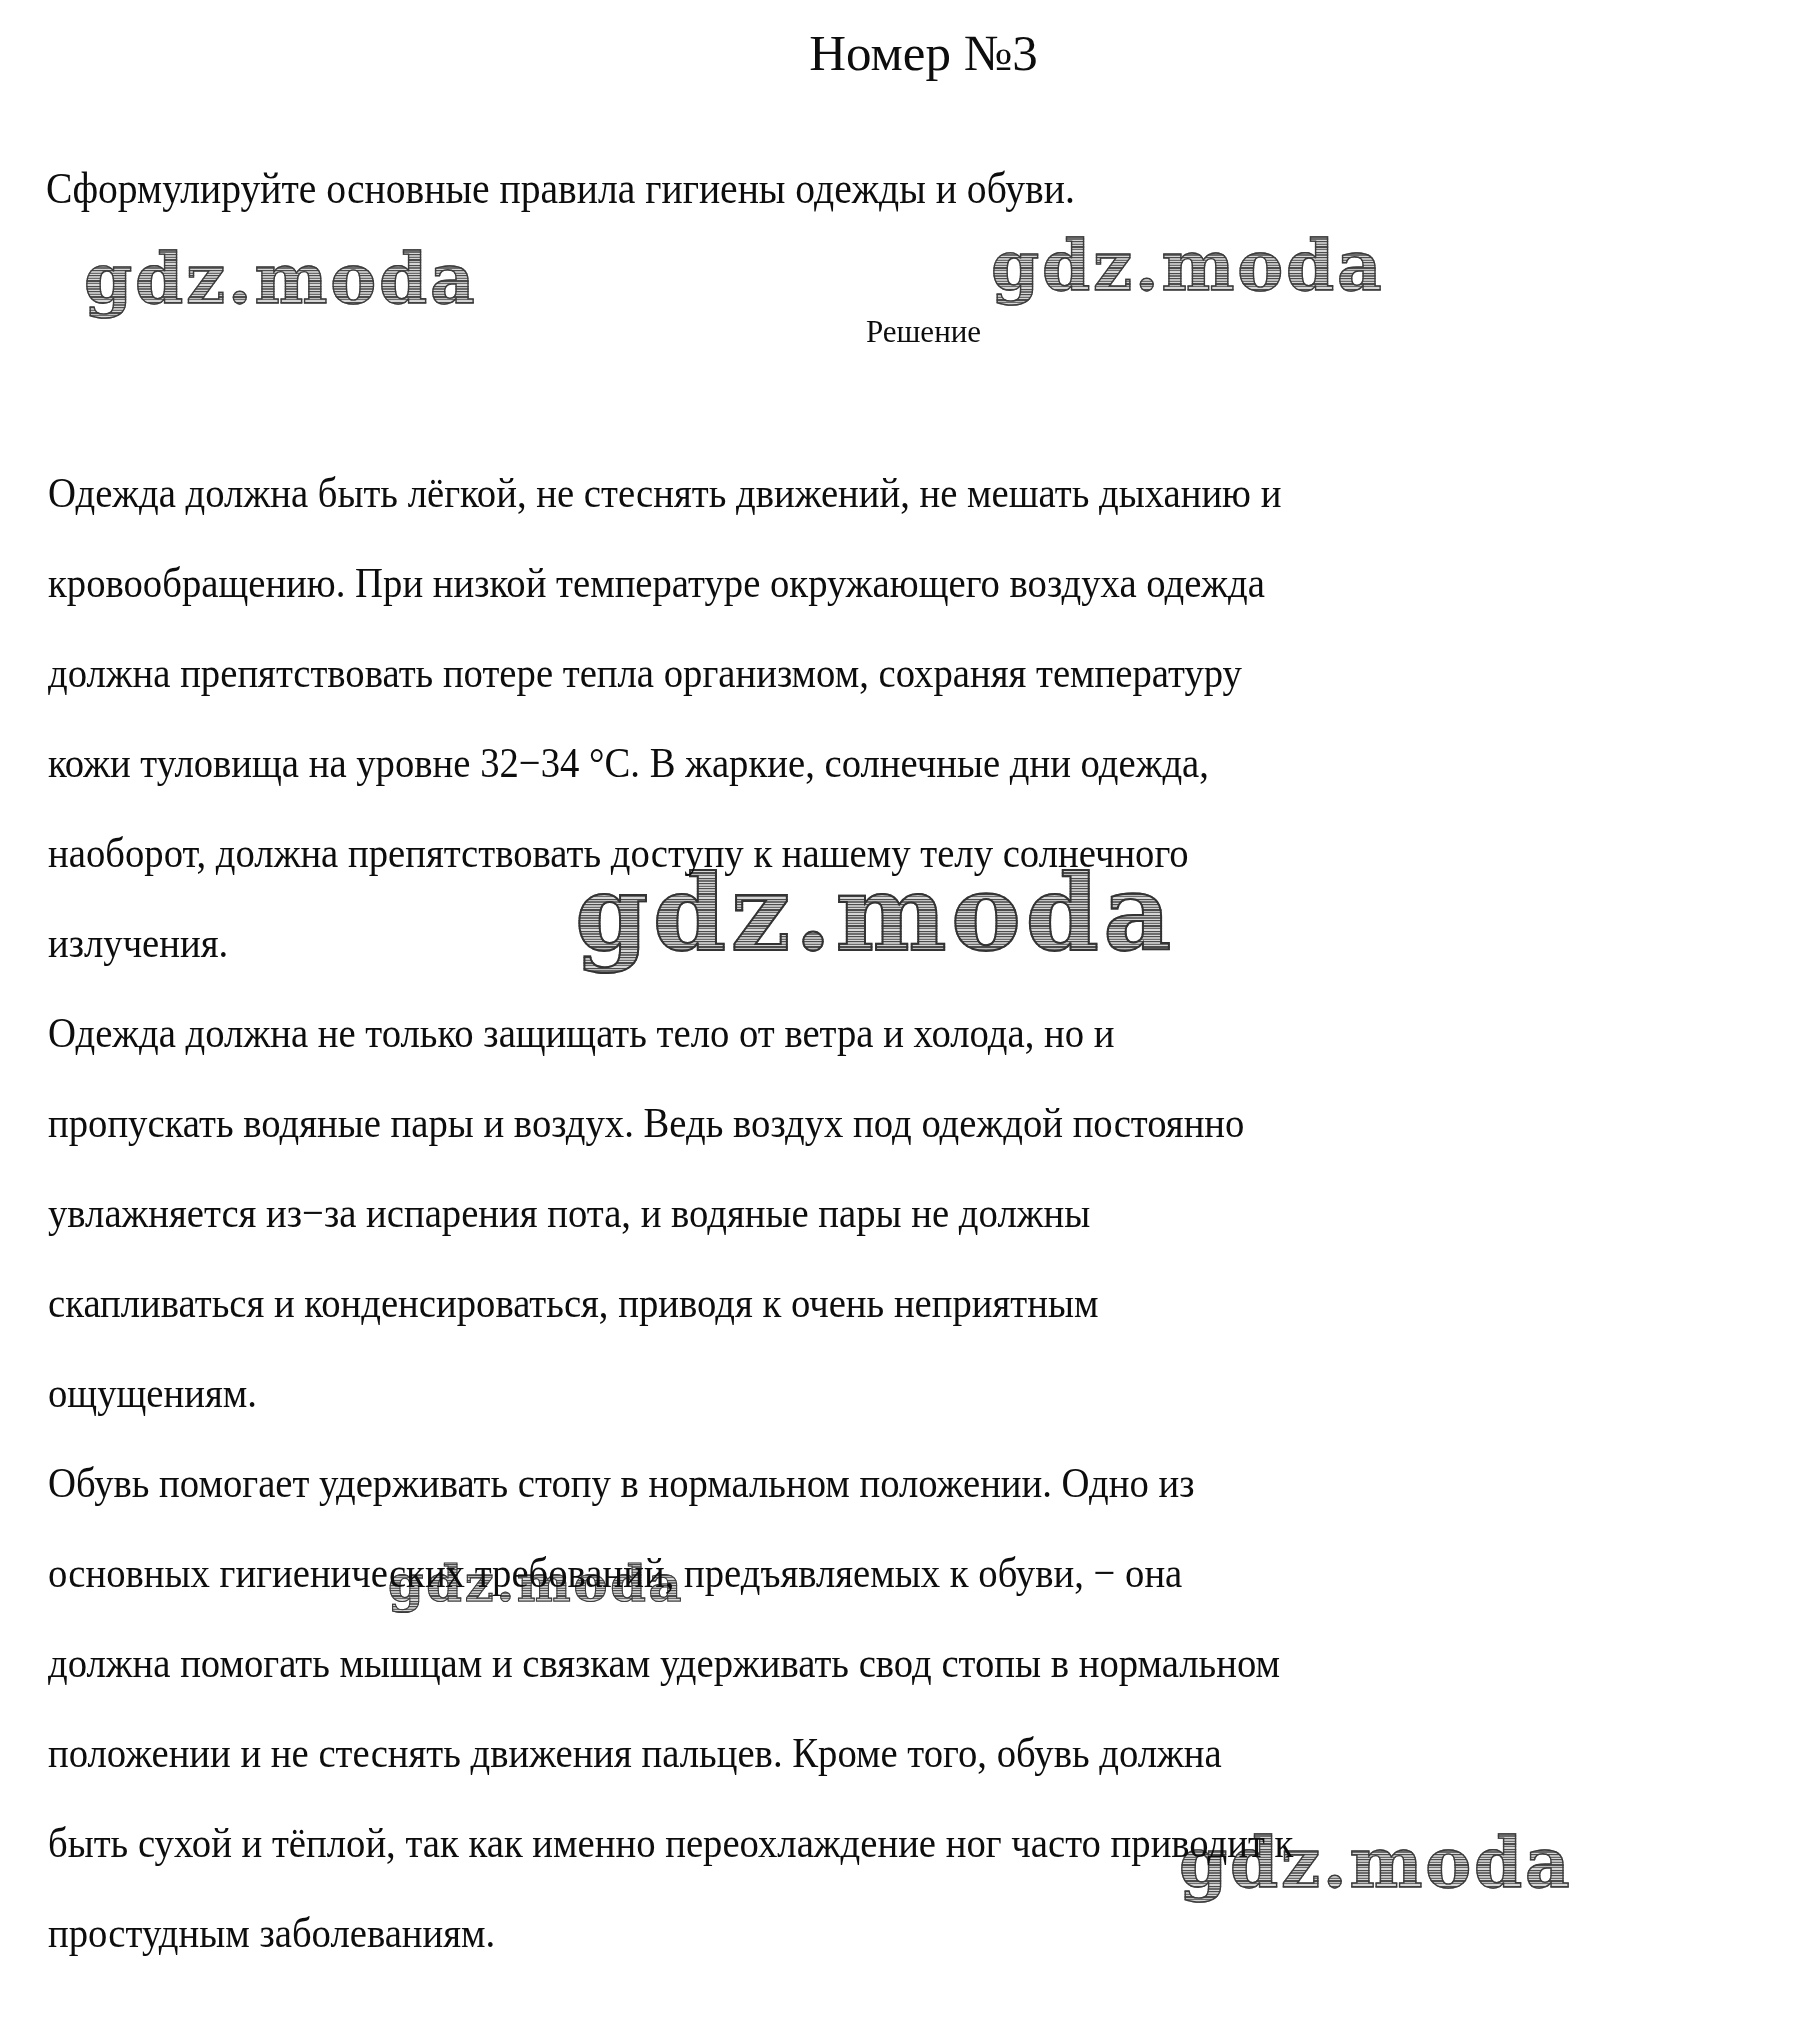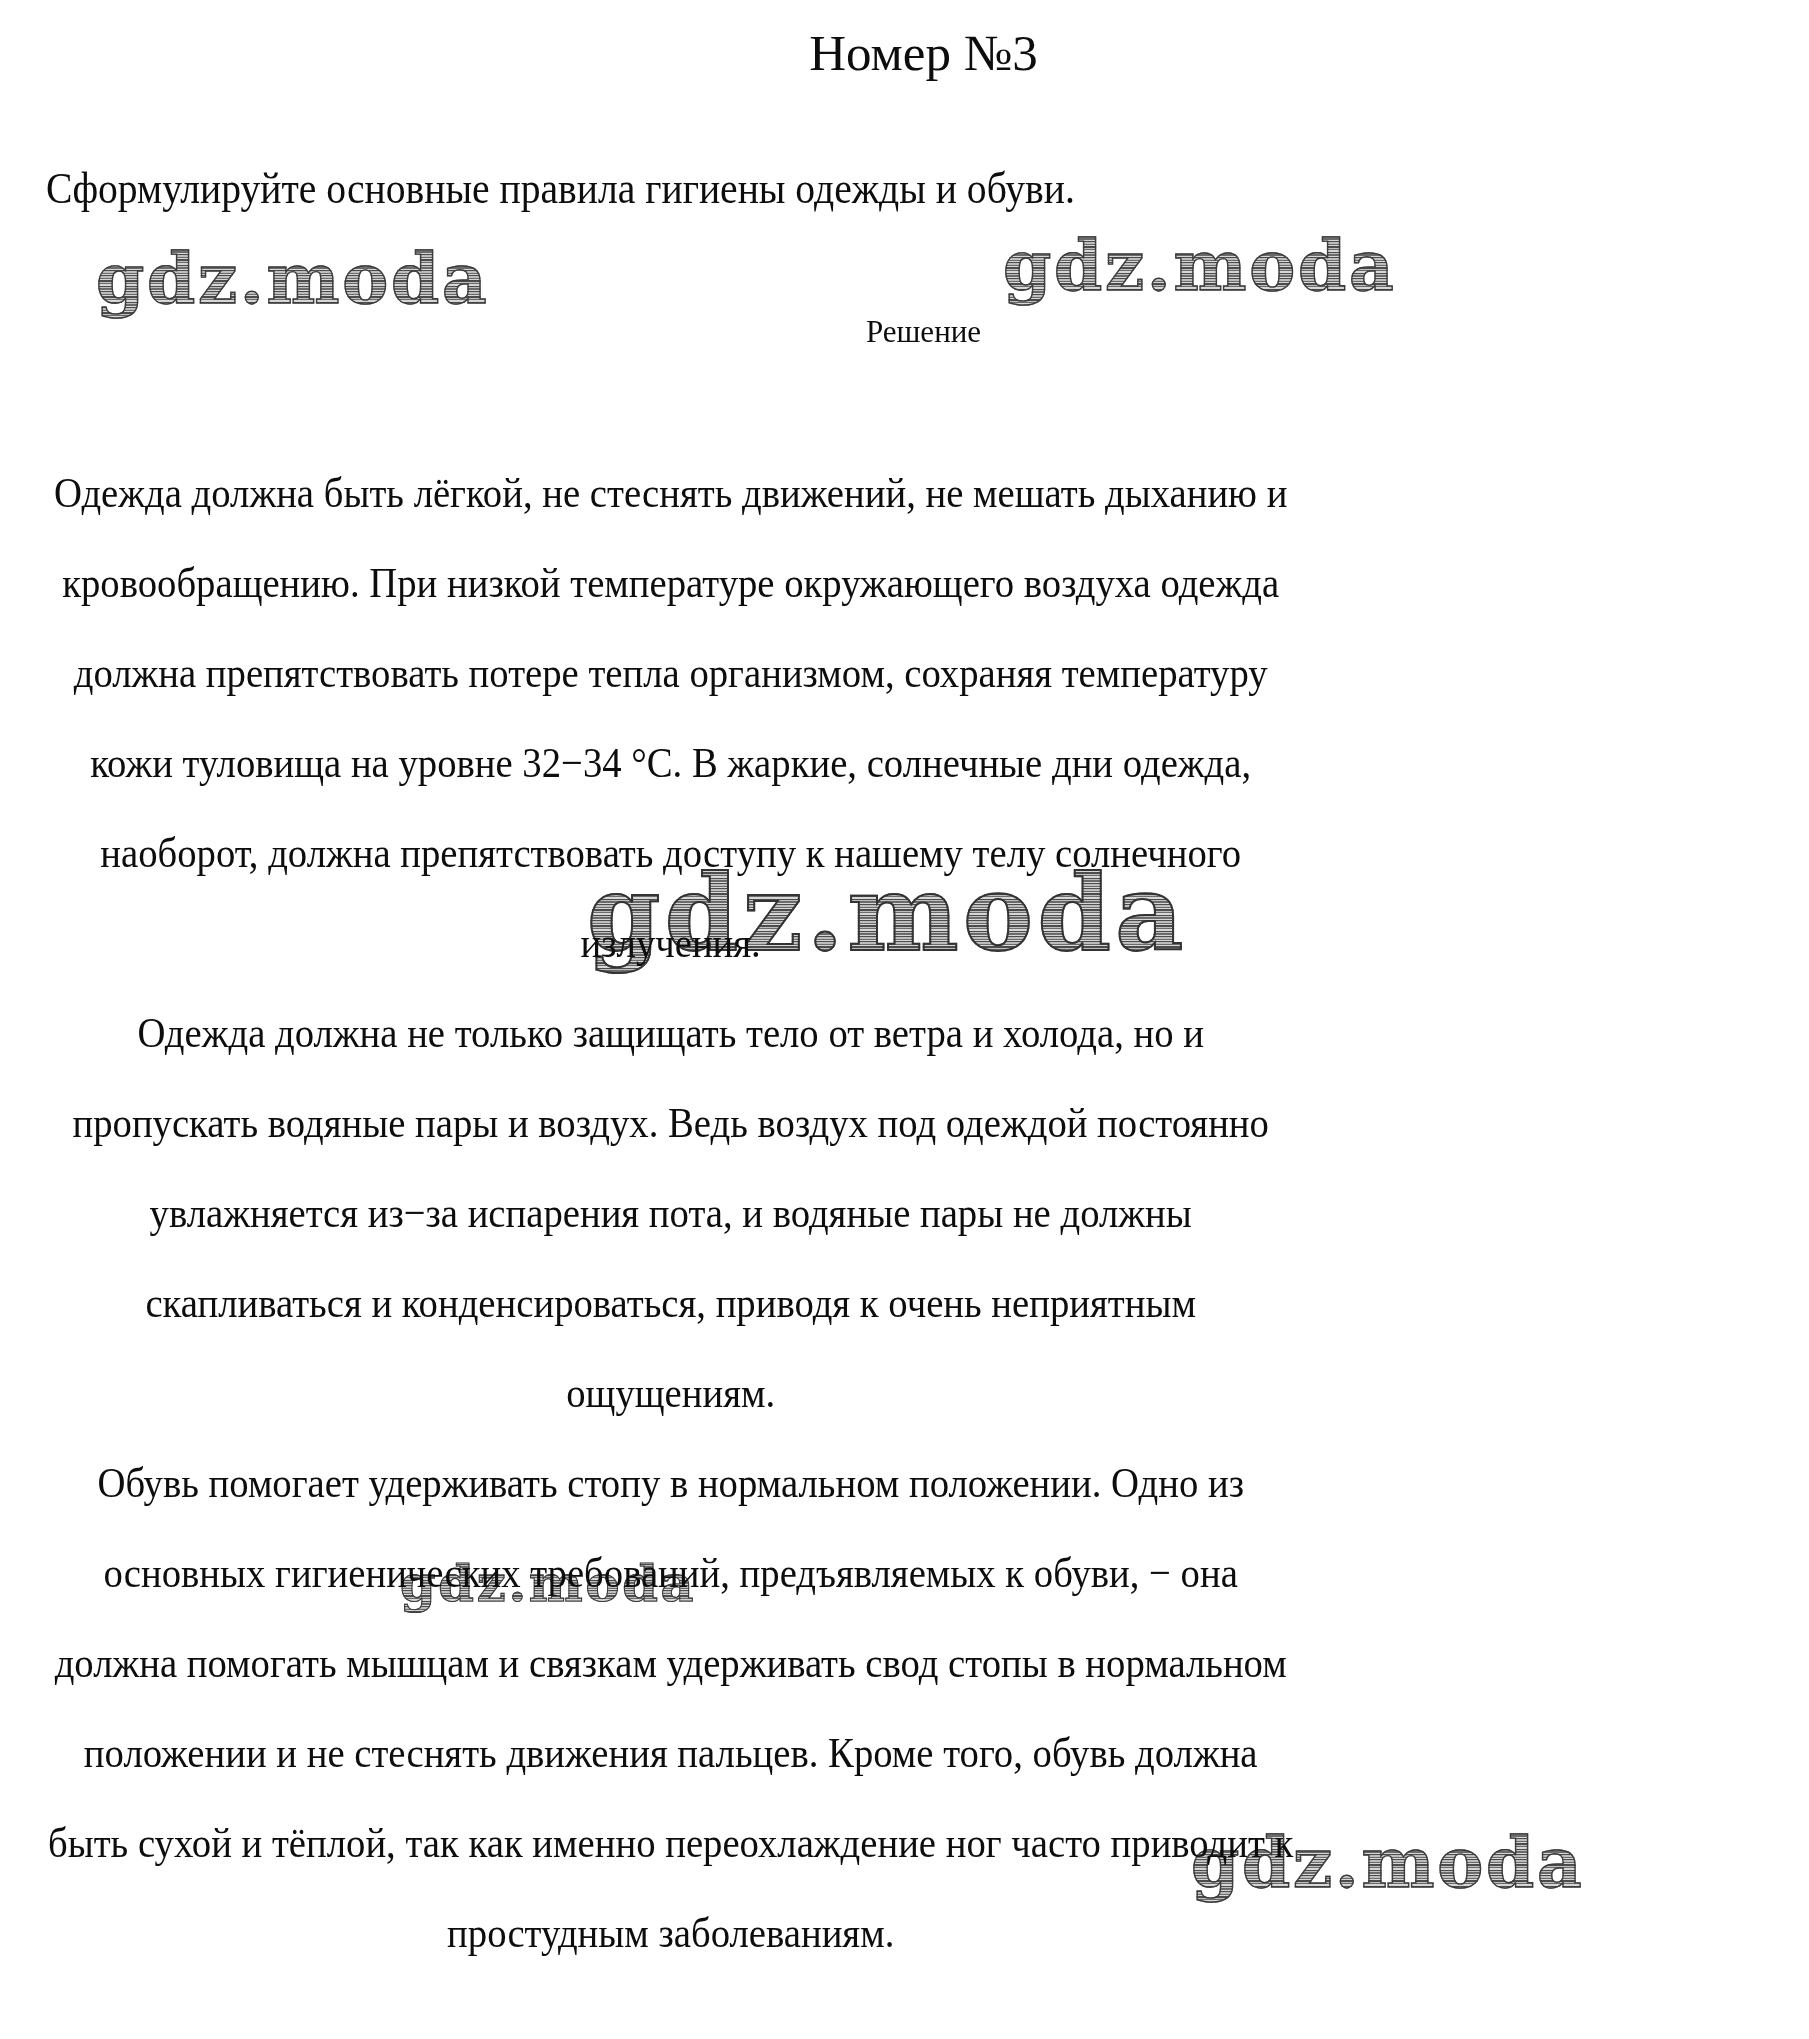--- a/index.html
+++ b/index.html
@@ -48,21 +48,20 @@
     font-size: 31px;
     line-height: 57px;
     white-space: nowrap;
     z-index: 2;
   }
   .body-text {
     position: absolute;
     top: 448px;
     left: 48px;
     z-index: 2;
-    text-align: center;
   }
   .line {
     height: 90px;
     line-height: 90px;
     font-size: 43px;
     white-space: nowrap;
     transform: scaleX(0.90);
     transform-origin: 0 50%;
   }
   
@@ -77,21 +76,20 @@
       #4c4c4c 0px, #4c4c4c 1.3px,
       #bdbdbd 1.3px, #bdbdbd 2.7px,
       #6b6b6b 2.7px, #6b6b6b 4px,
       #d6d6d6 4px, #d6d6d6 5.3px
     );
     -webkit-background-clip: text;
     background-clip: text;
     color: transparent;
     -webkit-text-stroke: 1.4px #3c3c3c;
     z-index: 1;
-    margin-left: 12px;
   }
   .wm1 { left: 84px;   top: 238px;  font-size: 69px;  }
   .wm2 { left: 991px; top: 225px;  font-size: 69px;  }
   .wm3 { left: 575px;  top: 851px;  font-size: 105px; -webkit-text-stroke: 2px #333333; letter-spacing: 4.4px; }
   .wm4 { left: 388px;  top: 1553px; font-size: 51px;  -webkit-text-stroke: 1.1px #3c3c3c; }
   .wm5 { left: 1179px; top: 1822px; font-size: 69px;  }
 </style>
 </head>
 <body>
 

